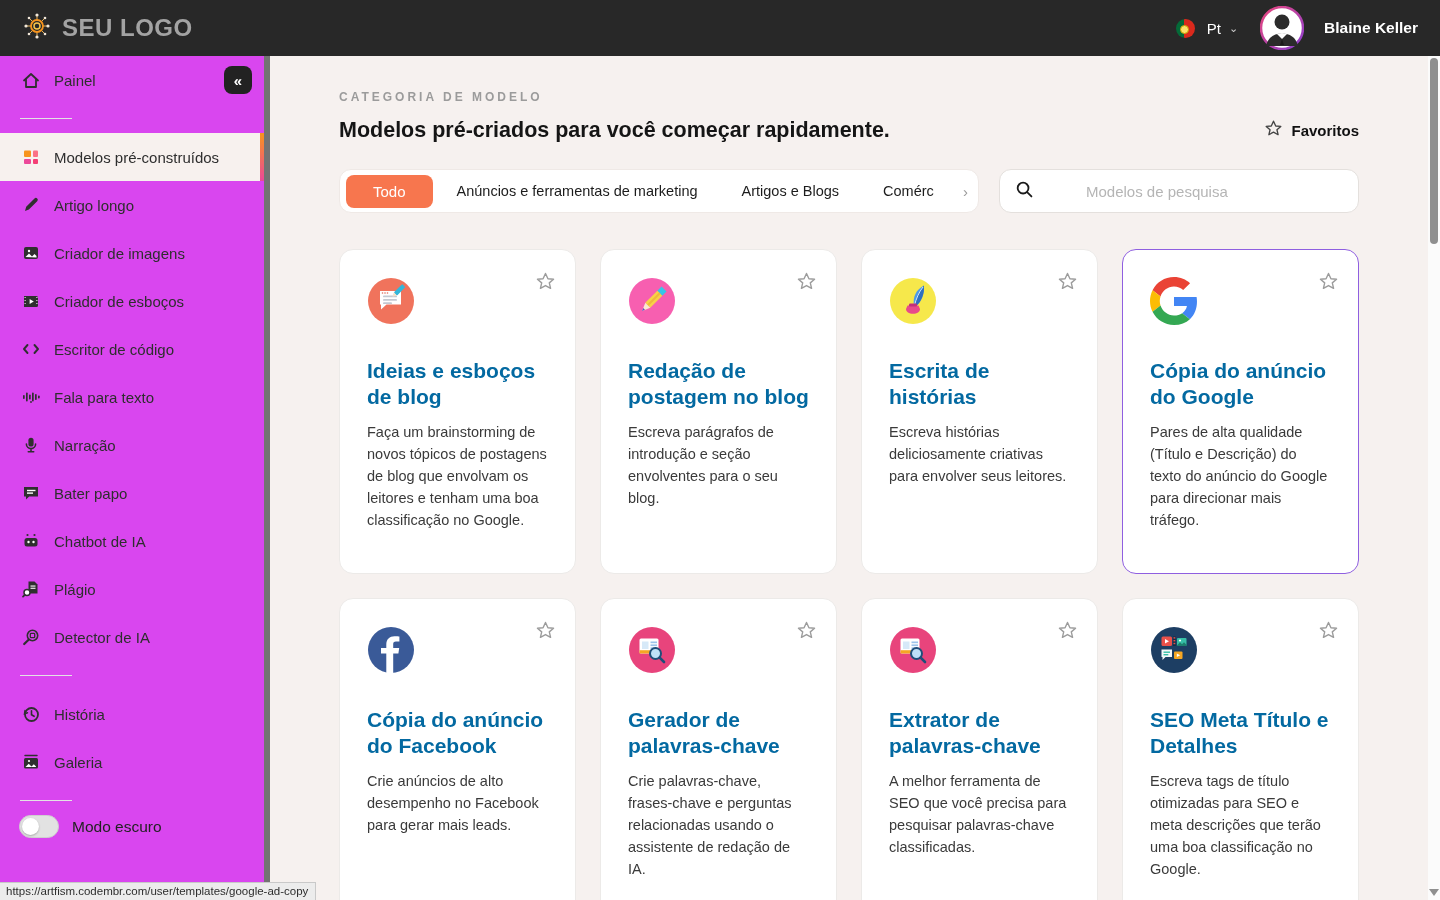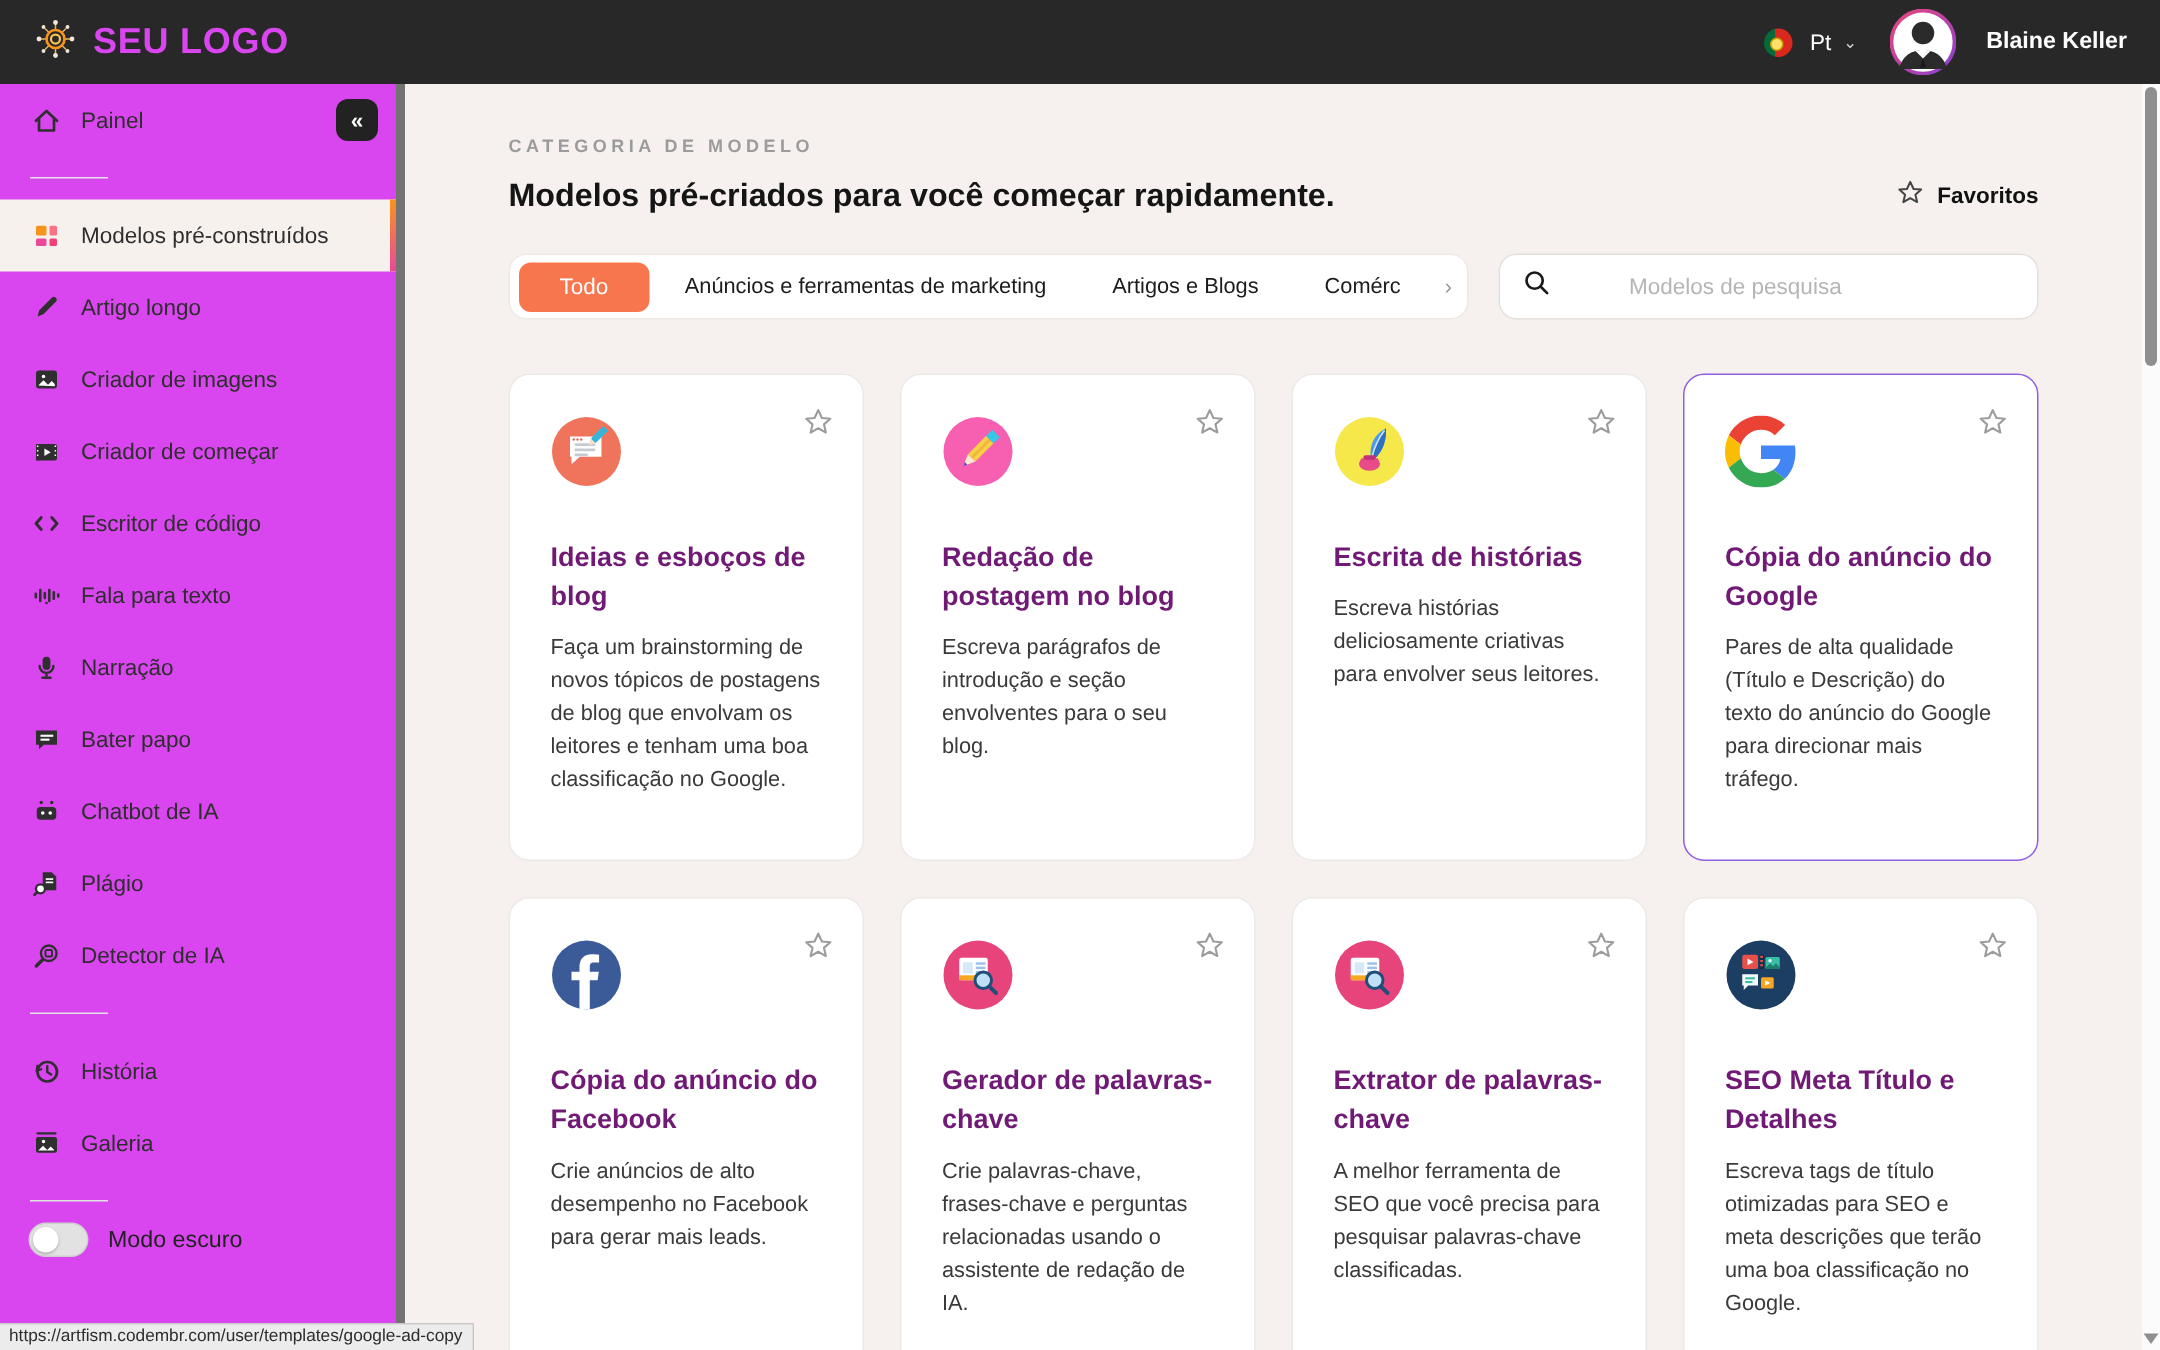--- a/index.html
+++ b/index.html
@@ -2,21 +2,21 @@
 <html><head>
 <meta charset="utf-8">
 <style>
   * { margin:0; padding:0; box-sizing:border-box; }
   html,body { width:1440px; height:900px; overflow:hidden; font-family:"Liberation Sans", sans-serif; background:#F6F1EF; }
   body { position:relative; }
 
   
   .topbar { position:absolute; top:0; left:0; width:1440px; height:56px; background:#282828; display:flex; align-items:center; padding:0 22px; z-index:5; }
   .logo-group { display:flex; align-items:center; gap:10px; }
-  .logo-text { color:#d946ef; font-size:24px; font-weight:800; letter-spacing:0.5px; }
+  .logo-text { color:#a3a3a3; font-size:24px; font-weight:800; letter-spacing:0.5px; }
   .topbar-right { margin-left:auto; display:flex; align-items:center; gap:12px; }
   .flag { width:19px; height:19px; border-radius:50%; background:linear-gradient(90deg,#046A38 0 40%, #DA291C 40% 100%); position:relative; }
   .flag::after { content:""; position:absolute; left:4px; top:6px; width:7px; height:7px; border-radius:50%; background:#FFE06A; border:1px solid #C8A200; }
   .lang-label { color:#fff; font-size:15px; }
   .chev-down { color:#cfcfcf; font-size:11px; margin-left:-4px; }
   .avatar-wrap { width:44px; height:44px; margin-left:10px; }
   .user-name { color:#fff; font-size:15.5px; font-weight:700; margin-left:8px; }
 
   
   .sidebar { position:absolute; top:56px; left:0; width:270px; bottom:0; background:#d946ef; border-right:6px solid #737373; z-index:4; }
@@ -46,21 +46,21 @@
   .tab.clipped { overflow:hidden; max-width:76px; padding-right:0; }
   .tabs-chev { margin-left:auto; color:#9a9a9a; font-size:15px; flex:0 0 auto; padding-left:4px; cursor:pointer; }
   .search-box { width:360px; height:44px; background:#fff; border:1px solid #e4e0dd; border-radius:12px; display:flex; align-items:center; padding:0 15px; gap:11px; }
   .search-box input { border:none; outline:none; flex:1; font-size:15px; color:#333; font-family:"Liberation Sans",sans-serif; background:transparent;margin-left:41px; }
   .search-box input::placeholder { color:#b5b5b5; }
 
   .cards-grid { margin-top:36px; display:grid; grid-template-columns:repeat(4,1fr); gap:24px; grid-auto-rows:325px; }
   .card { background:#fff; border:1px solid #eceae8; border-radius:14px; padding:27px 27px; position:relative; cursor:pointer; }
   .card.active { border:1.5px solid #8F5FE0; }
   .card .star { position:absolute; top:21px; right:19px; }
-  .card h3 { margin-top:33px; font-size:18px; line-height:26px; font-weight:700; color:#701a75; }
+  .card h3 { margin-top:33px; font-size:21px; line-height:26px; font-weight:700; color:#0369a1; }
   .card p { margin-top:11px; font-size:14.5px; line-height:22px; color:#3a3a3a; }
   .card-icon { display:block; width:48px; height:48px; }
 
   
   .scrollbar { position:absolute; top:56px; right:0; width:12px; bottom:0; background:#fbfbfb; z-index:6; }
   .scroll-thumb { position:absolute; top:2px; left:2px; width:8px; height:186px; background:#8f8f8f; border-radius:5px; }
   .scroll-down { position:absolute; bottom:4px; left:1px; width:0; height:0; border-left:5px solid transparent; border-right:5px solid transparent; border-top:7px solid #8f8f8f; }
 
   
   .statusbar { position:absolute; left:0; bottom:0; background:#ececec; border:1px solid #c9c9c9; border-left:none; border-bottom:none; padding:2px 7px 3px 6px; font-size:11.5px; color:#2d2d2d; z-index:10; }
@@ -171,21 +171,21 @@
           <g fill="#fff">
             <rect x="3.6" y="6" width="1" height="1"></rect>
             <rect x="3.6" y="9" width="1" height="1"></rect>
             <rect x="3.6" y="12" width="1" height="1"></rect>
             <rect x="15.4" y="6" width="1" height="1"></rect>
             <rect x="15.4" y="9" width="1" height="1"></rect>
             <rect x="15.4" y="12" width="1" height="1"></rect>
           </g>
         </svg>
     </span>
-    <span>Criador de começar</span>
+    <span>Criador de esboços</span>
   </div>
   <div class="side-item">
     <span class="ic">
       <svg width="20" height="20" viewBox="0 0 20 20" fill="none" stroke="#2f2f2f" stroke-width="1.9" stroke-linecap="round" stroke-linejoin="round">
           <path d="M6.5 6 3 10l3.5 4"></path>
           <path d="M13.5 6 17 10l-3.5 4"></path>
         </svg>
     </span>
     <span>Escritor de código</span>
   </div>

